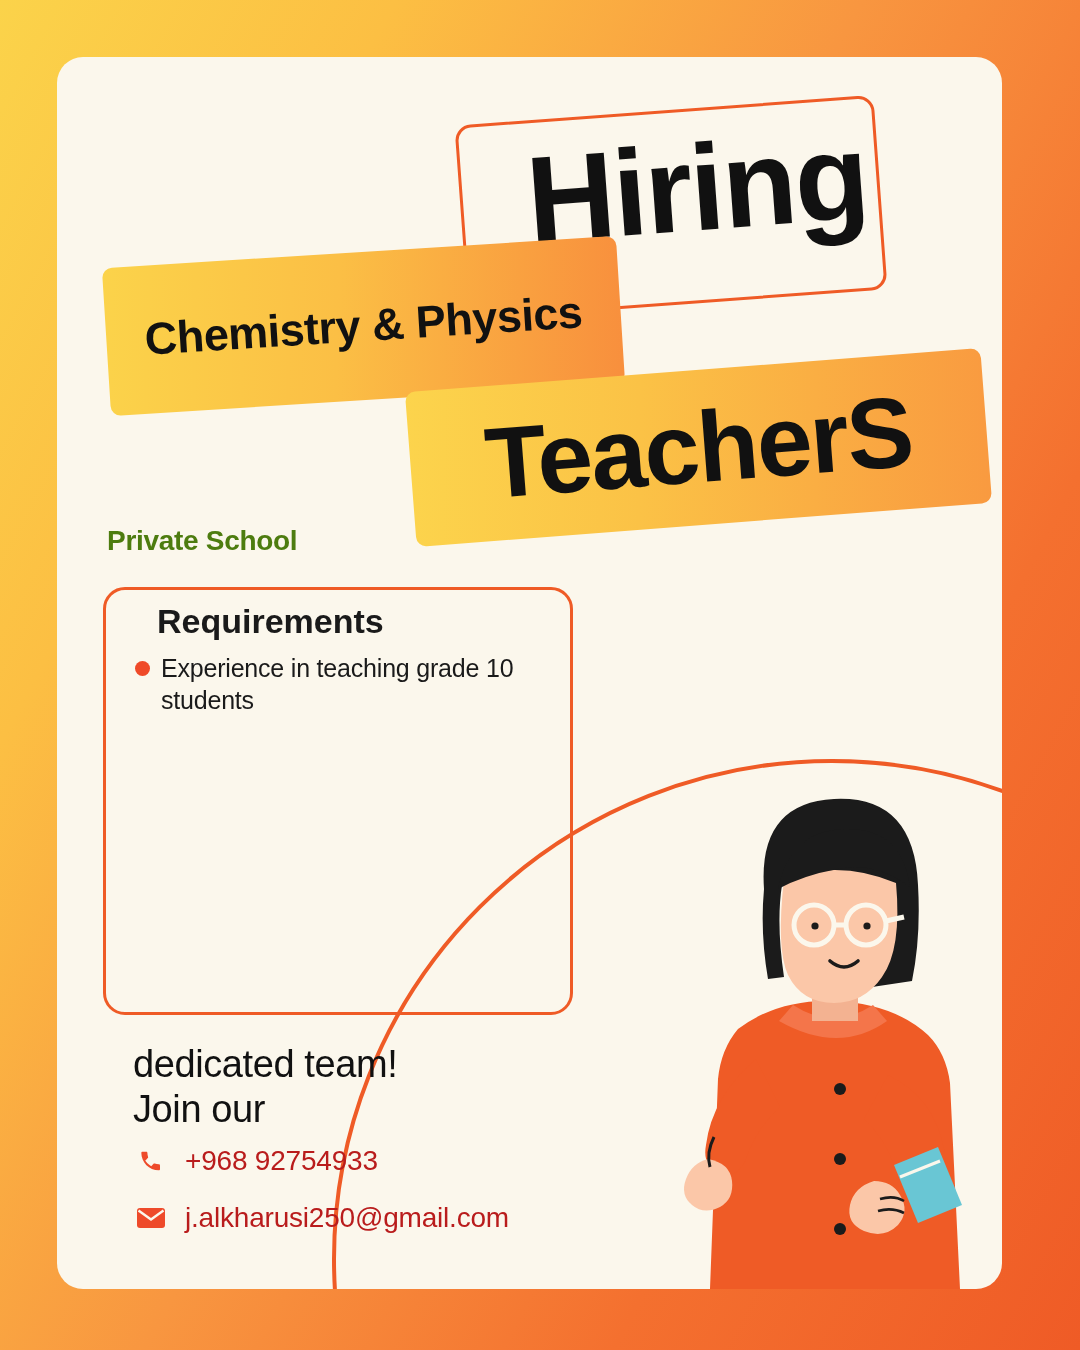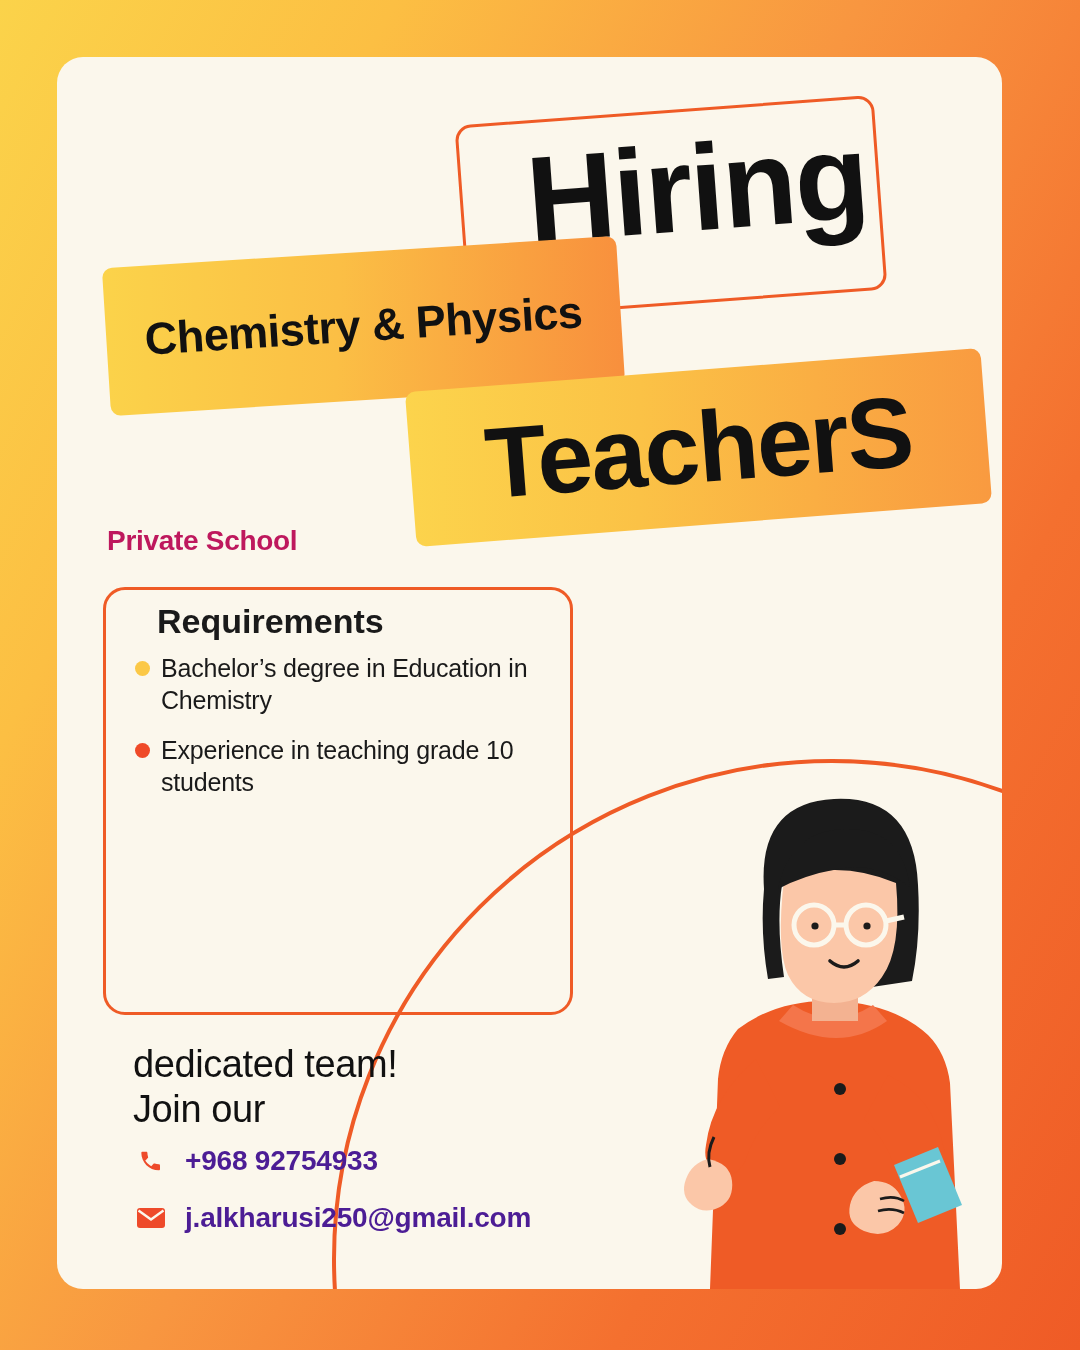--- a/index.html
+++ b/index.html
@@ -116,21 +116,21 @@
     letter-spacing: -2px;
   }
 
   
   .private-school {
     position: absolute;
     left: 50px;
     top: 468px;
     font-size: 28px;
     font-weight: 700;
-    color: #be185d;
+    color: #4d7c0f;
     letter-spacing: -0.3px;
   }
 
   
   .req-panel {
     position: absolute;
     left: 46px;
     top: 530px;
     width: 470px;
     height: 428px;
@@ -194,23 +194,22 @@
   .contact-icon {
     width: 32px;
     height: 30px;
     color: #ee4a2a;
     display: flex;
     align-items: center;
     justify-content: center;
   }
   .contact-text {
     font-size: 28px;
-    color: #4c1d95;
+    color: #b91c1c;
     letter-spacing: -0.2px;
-    font-weight: bold;
   }
 
   
   .illustration {
     position: absolute;
     right: -6px;
     bottom: 0;
     width: 420px;
     height: 560px;
   }
@@ -230,24 +229,20 @@
 
   <div class="teachers-bar"></div>
   <div class="teachers-text">TeacherS</div>
 
   <div class="private-school">Private School</div>
 
   <div class="req-panel"></div>
   <div class="req-title">Requirements</div>
   <div class="req-list">
 
-    <div class="req-item">
-      <span class="bullet" style="background:#fbc846"></span>
-      <span class="req-text">Bachelor’s degree in Education  in Chemistry</span>
-    </div>
 
 
 
     <div class="req-item">
       <span class="bullet" style="background:#ef4a28"></span>
       <span class="req-text">Experience in teaching grade 10 students</span>
     </div>
 
 
   </div>

